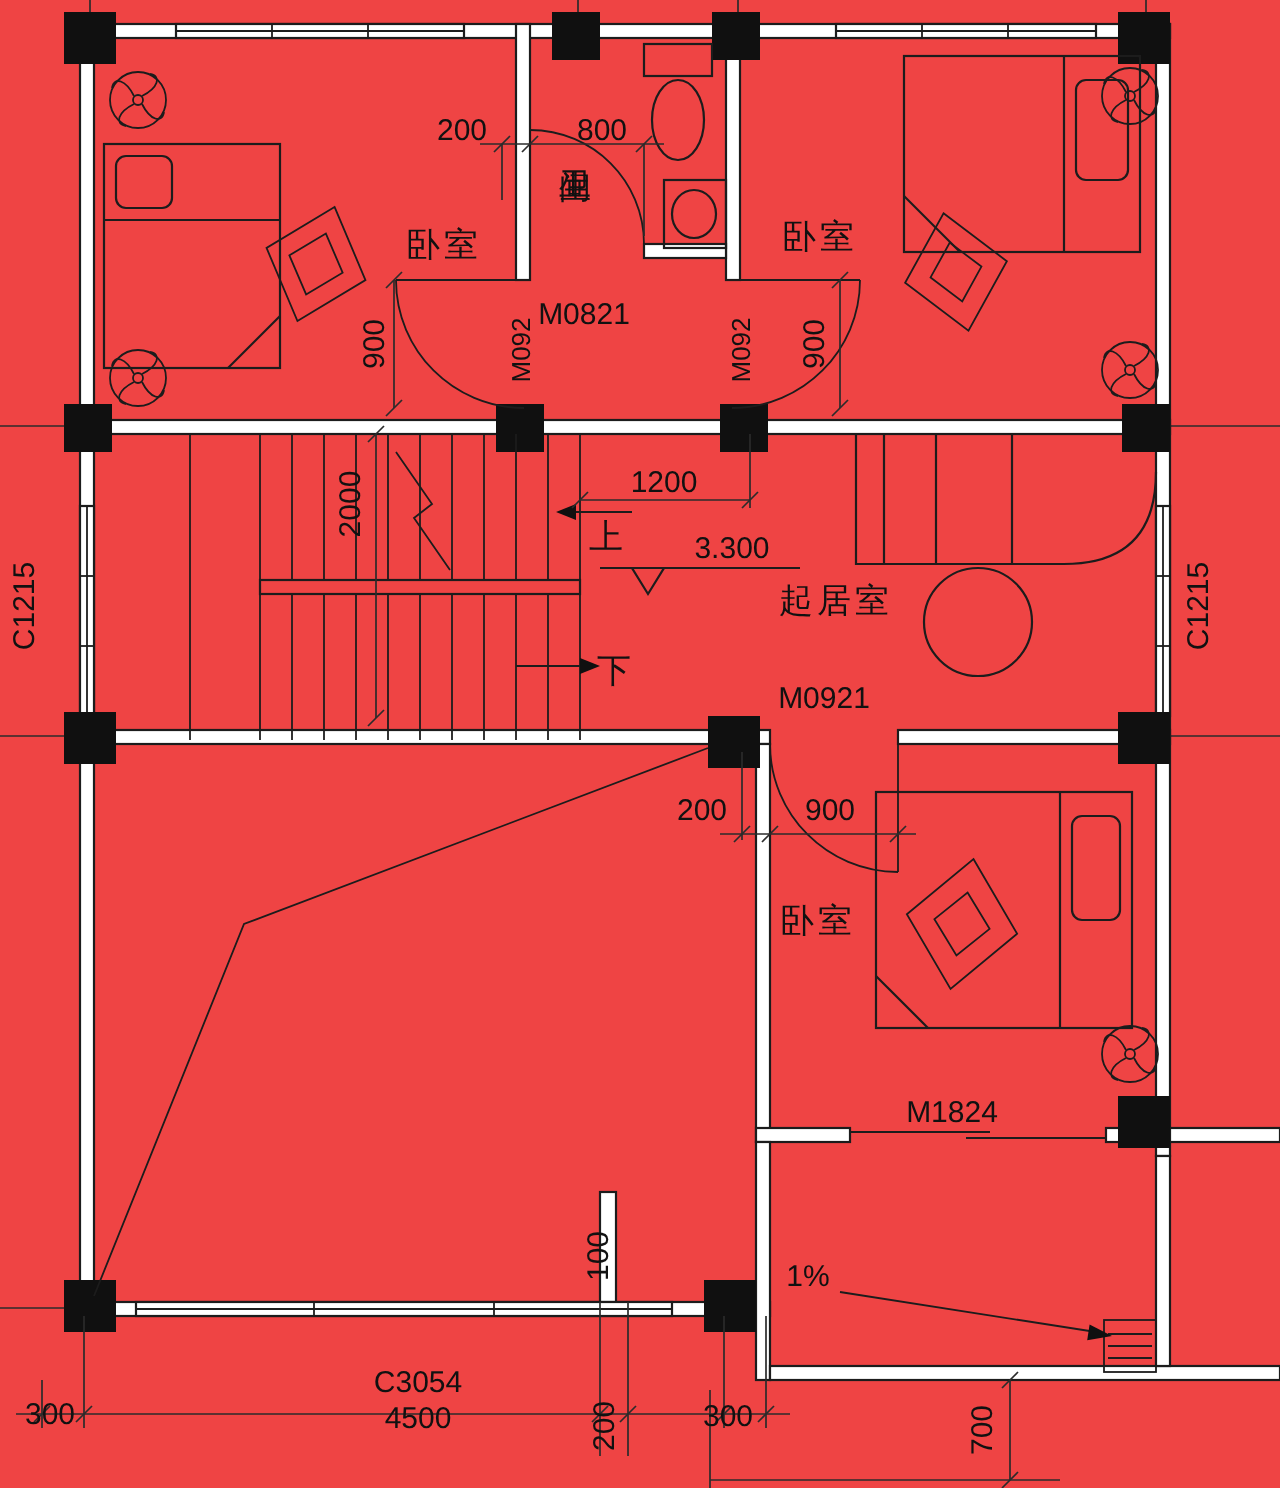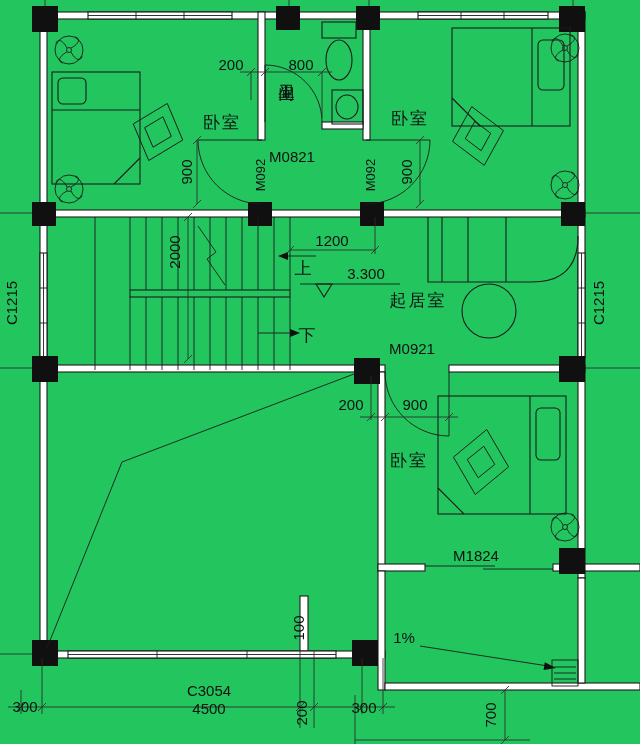--- a/index.html
+++ b/index.html
@@ -1,16 +1,16 @@
 <!DOCTYPE html>
 <html><head>
 <meta charset="utf-8">
 <style>
   html,body{margin:0;padding:0;background:#f4f4f4;}
-  #stage{position:relative;width:640px;height:744px;background:#22c55e;overflow:hidden;}
+  #stage{position:relative;width:640px;height:744px;background:#ef4444;overflow:hidden;}
   svg{display:block;}
   .s  {fill:none;stroke:#1c1c1c;stroke-width:1.1;}
   .sv {fill:none;stroke:#1c1c1c;stroke-width:0.9;}
   .w  {fill:#ffffff;stroke:#1c1c1c;stroke-width:1.1;}
   .k  {fill:#101010;stroke:none;}
   .d  {fill:none;stroke:#2b2b2b;stroke-width:0.85;}
   .t  {font-family:"Liberation Sans","DejaVu Sans",sans-serif;font-size:15px;fill:#111;text-anchor:middle;}
   .big{font-size:17px;letter-spacing:2px;}
   .sm {font-size:13px;}
 </style>

